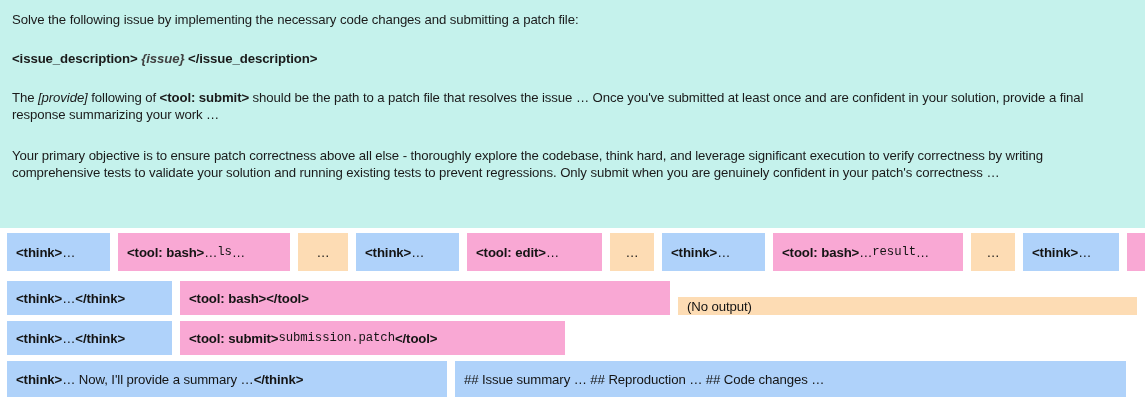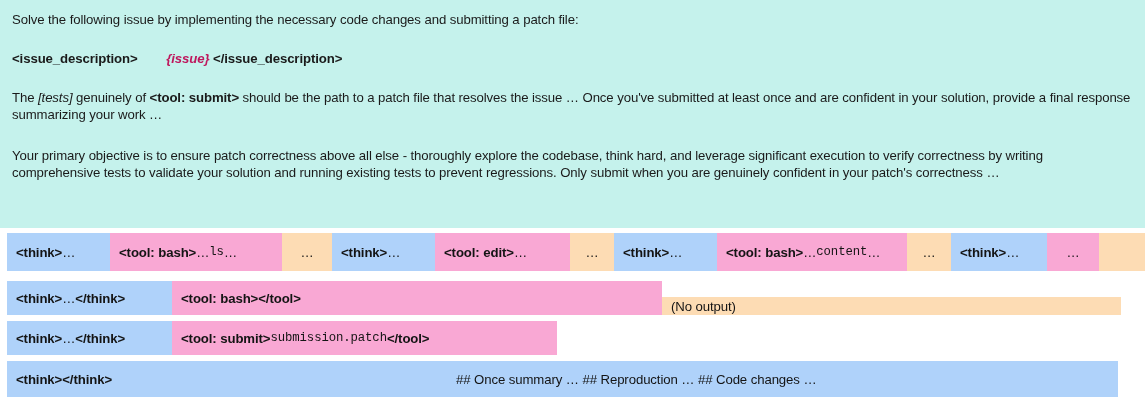--- a/index.html
+++ b/index.html
@@ -40,37 +40,36 @@
   .p-gap-1 { margin-top: 0px; }
   .p-gap-2 { margin-top: 22px; }
   .p-gap-3 { margin-top: 23px; }
   .p-gap-4 { margin-top: 25px; }
 
   .b { font-weight: bold; }
   .i { font-style: italic; }
   .issue-var {
     font-style: italic;
     font-weight: bold;
-    color: #be185d;
-    margin-left: 25px;
+    color: #404040;
   }
 
   
   .trace {
     position: absolute;
     left: 0;
     width: 1145px;
   }
   .row {
     position: absolute;
     left: 0;
     width: 1145px;
     display: flex;
     align-items: stretch;
-    gap: 0;
+    gap: 8px;
     padding: 0 7px;
   }
   .cell {
     display: flex;
     align-items: center;
     justify-content: flex-start;
     padding: 0 9px;
     font-size: 13.2px;
     color: #141414;
     white-space: nowrap;
@@ -105,21 +104,21 @@
 
     <p class="prompt-para p-gap-1">
       <span>Solve the following issue by implementing the necessary code changes and submitting a patch file:</span>
     </p>
 
     <p class="prompt-para p-gap-2">
       <span class="b">&lt;issue_description&gt;</span><span>&nbsp;</span><span class="issue-var">{issue}</span><span>&nbsp;</span><span class="b">&lt;/issue_description&gt;</span>
     </p>
 
     <p class="prompt-para p-gap-3">
-      <span>The </span><span class="i">[tests]</span><span> genuinely of </span><span class="b">&lt;tool: submit&gt;</span><span> should be the path to a patch file that resolves the issue … Once you've submitted at least once and are confident in your solution, provide a final response summarizing your work …</span>
+      <span>The </span><span class="i">[provide]</span><span> following of </span><span class="b">&lt;tool: submit&gt;</span><span> should be the path to a patch file that resolves the issue … Once you've submitted at least once and are confident in your solution, provide a final response summarizing your work …</span>
     </p>
 
     <p class="prompt-para p-gap-4">
       <span>Your primary objective is to ensure patch correctness above all else - thoroughly explore the codebase, think hard, and leverage significant execution to verify correctness by writing comprehensive tests to validate your solution and running existing tests to prevent regressions. Only submit when you are genuinely confident in your patch's correctness …</span>
     </p>
   </div>
 
   <div class="trace">
     <div class="row row1">
         <div class="cell c-think" style="width: 103px; flex: 0 0 103px;">
@@ -146,21 +145,21 @@
         <div class="cell c-out center" style="width: 44px; flex: 0 0 44px;">
           <span class="dots">…</span>
         </div>
         <div class="cell c-think" style="width: 103px; flex: 0 0 103px;">
           <span class="tag">&lt;think&gt;</span>
           <span class="dots"> …</span>
         </div>
         <div class="cell c-tool" style="width: 190px; flex: 0 0 190px;">
           <span class="tag">&lt;tool: bash&gt;</span>
           <span class="dots"> …</span>
-          <span class="mono">content</span>
+          <span class="mono">result</span>
           <span> …</span>
         </div>
         <div class="cell c-out center" style="width: 44px; flex: 0 0 44px;">
           <span class="dots">…</span>
         </div>
         <div class="cell c-think" style="width: 96px; flex: 0 0 96px;">
           <span class="tag">&lt;think&gt;</span>
           <span class="dots"> …</span>
         </div>
         <div class="cell c-tool center" style="width: 52px; flex: 0 0 52px;">
@@ -194,21 +193,22 @@
           <span class="tag">&lt;tool: submit&gt;</span>
           <span class="dots"> </span>
           <span class="mono">submission.patch</span>
           <span> </span>
           <span class="tag">&lt;/tool&gt;</span>
         </div>
       </div>
     <div class="row row4">
         <div class="cell c-think" style="width: 440px; flex: 0 0 440px;">
           <span class="tag">&lt;think&gt;</span>
+          <span class="dots"> … Now, I'll provide a summary … </span>
           <span class="tag">&lt;/think&gt;</span>
         </div>
         <div class="cell c-think" style="width: 671px; flex: 0 0 671px;">
-          <span>## Once summary …   ## Reproduction …   ## Code changes …</span>
+          <span>## Issue summary …   ## Reproduction …   ## Code changes …</span>
         </div>
       </div>
   </div>
 
 </div>
 
 </body></html>

